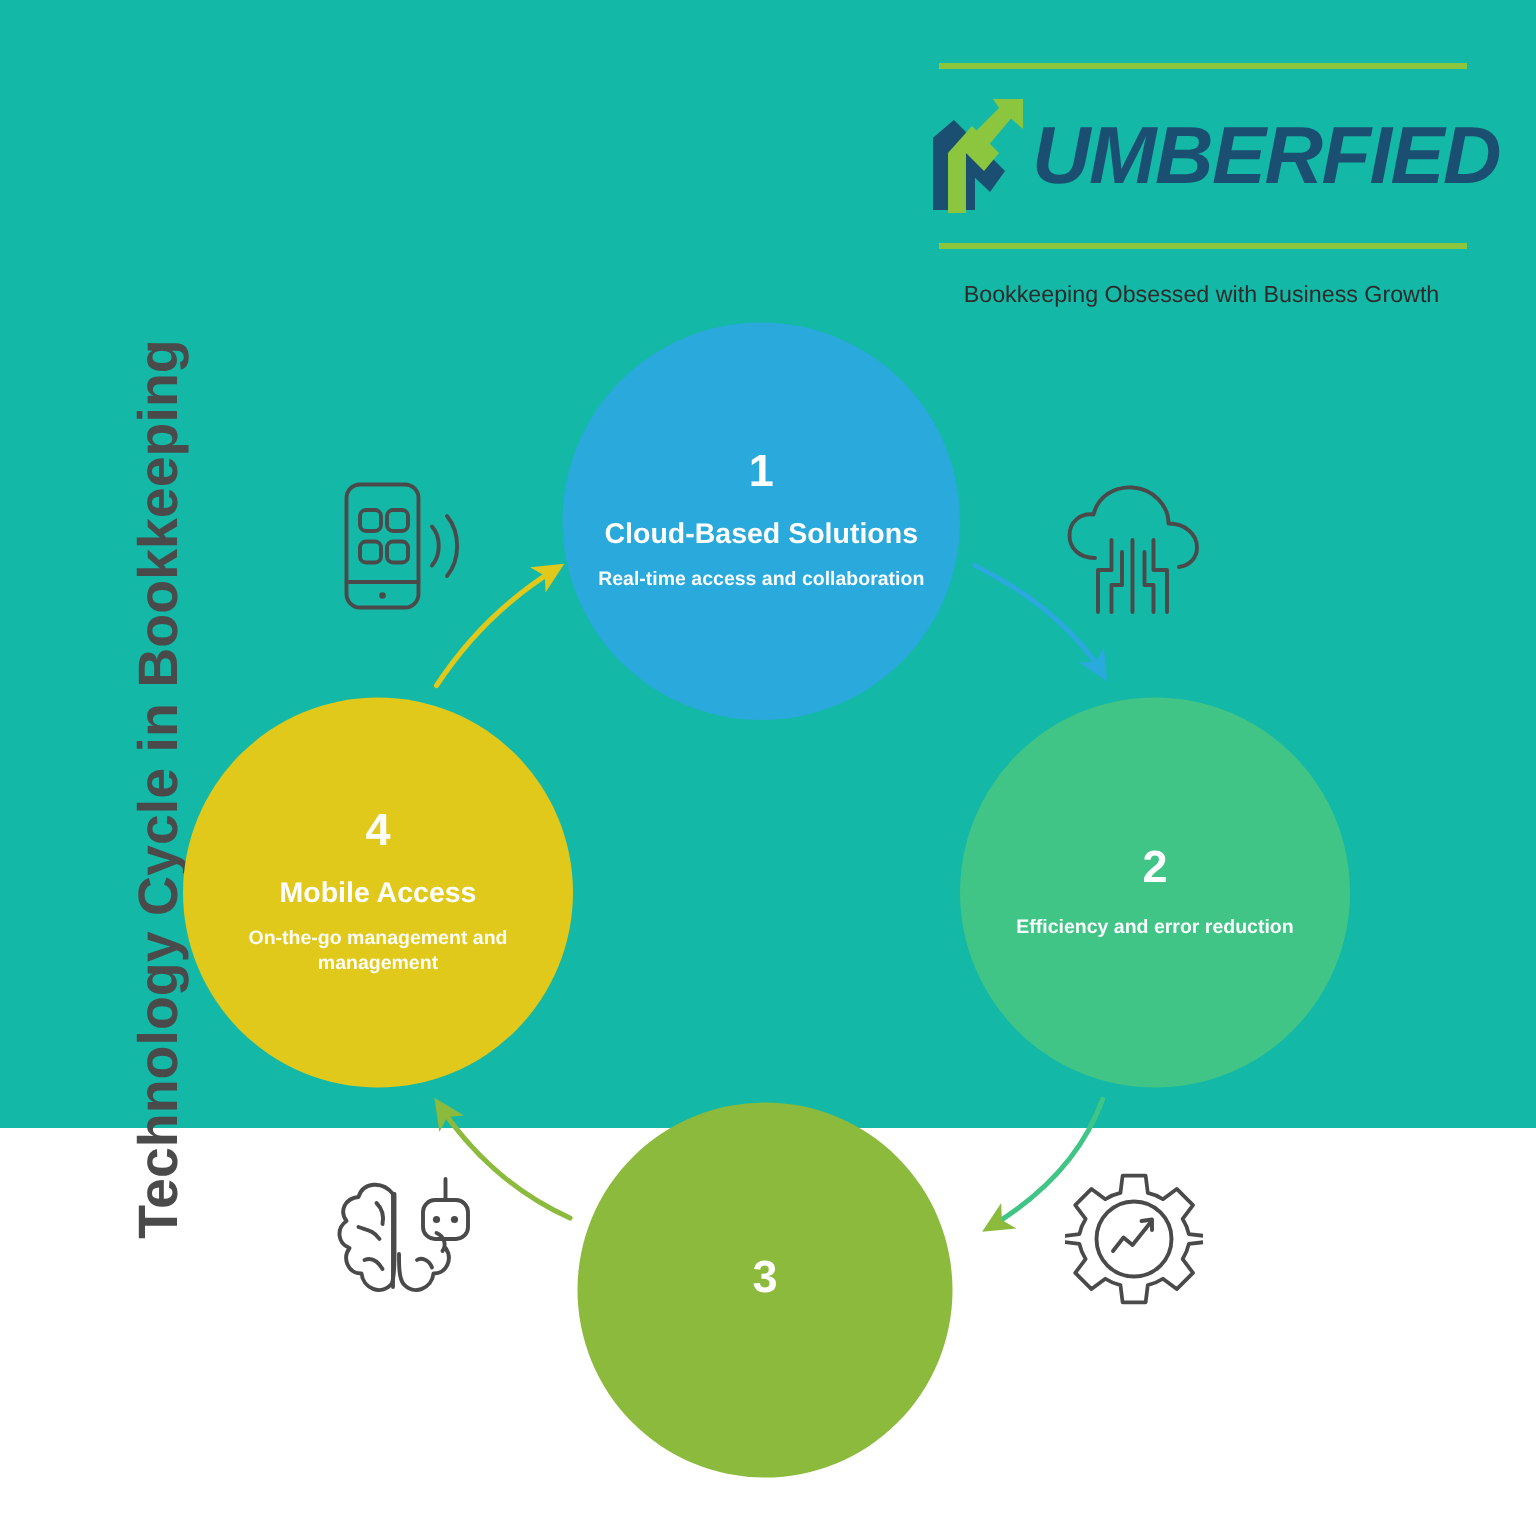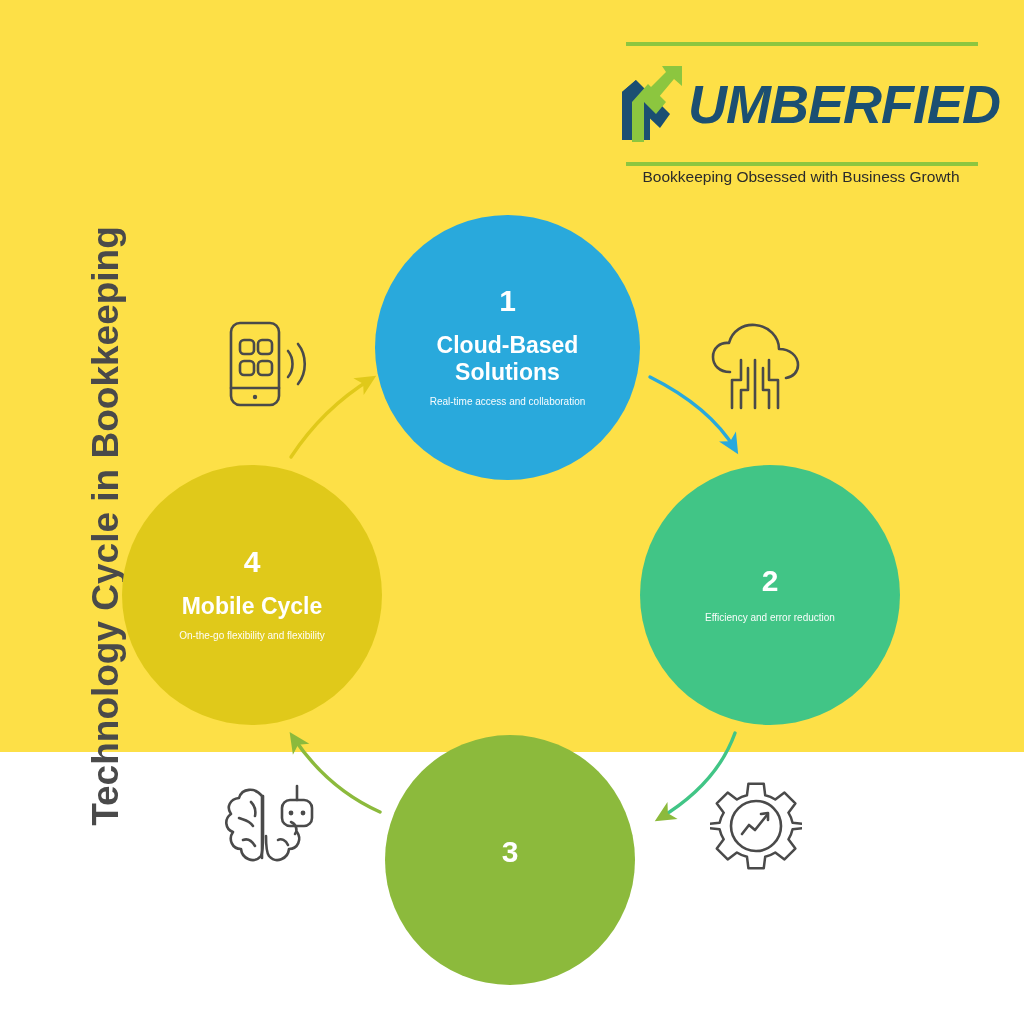--- a/index.html
+++ b/index.html
@@ -6,21 +6,21 @@
   * { margin:0; padding:0; box-sizing:border-box; }
   html, body {
     width:1024px; height:1024px;
     background:#ffffff;
     font-family:"Liberation Sans", sans-serif;
     overflow:hidden;
   }
   #canvas {
     position:relative;
     width:1024px; height:752px;
-    background:#fde047;
+    background:#14b8a6;
   }
 
   
   #logo-block {
     position:absolute;
     left:612px; top:36px;
     width:378px; height:132px;
   }
   .logo-rule {
     position:absolute;
@@ -41,21 +41,21 @@
     font-weight:bold;
     font-style:italic;
     font-size:54px;
     letter-spacing:-1px;
     color:#1B4F72;
     line-height:1;
     white-space:nowrap;
   }
   #logo-tagline {
     position:absolute;
-    left:0px; top:132px;
+    left:0px; top:152px;
     width:378px;
     text-align:center;
     font-size:15.5px;
     color:#2b2b2b;
     white-space:nowrap;
   }
 
   
   #vertical-title {
     position:absolute;
@@ -83,28 +83,28 @@
     color:#ffffff;
     padding:0 18px;
   }
   .stage-num {
     font-size:30px;
     font-weight:bold;
     line-height:1;
     margin-bottom:16px;
   }
   .stage-title {
-    font-size:23px;
+    font-size:19px;
     font-weight:bold;
     line-height:1.17;
     margin-bottom:10px;
   }
   .stage-desc {
-    font-size:10px;
-    font-weight:normal;
+    font-size:13px;
+    font-weight:bold;
     line-height:1.28;
     opacity:0.97;
   }
 
   #stage-1 { left:375px; top:215px; width:265px; height:265px; }
   #stage-2 { left:640px; top:465px; width:260px; height:260px; }
   #stage-3 { left:385px; top:735px; width:250px; height:250px; }
   #stage-4 { left:122px; top:465px; width:260px; height:260px; }
 
   
@@ -182,22 +182,22 @@
     <div class="stage-num">2</div>
     <div class="stage-desc">Efficiency and error reduction</div>
   </div>
 
   <div class="stage" id="stage-3" style="background:#8CBA3C">
     <div class="stage-num">3</div>
   </div>
 
   <div class="stage" id="stage-4" style="background:#E0C91A">
     <div class="stage-num">4</div>
-    <div class="stage-title">Mobile Cycle</div>
-    <div class="stage-desc">On-the-go flexibility and flexibility</div>
+    <div class="stage-title">Mobile Access</div>
+    <div class="stage-desc">On-the-go management and management</div>
   </div>
 
   <svg class="cycle-icon" id="icon-mobile" viewBox="0 0 100 92" fill="none" stroke="#4a4a4a" stroke-width="2.6" stroke-linecap="round" stroke-linejoin="round">
     <rect x="13" y="5" width="48" height="82" rx="9"></rect>
     <line x1="13" y1="70" x2="61" y2="70"></line>
     <circle cx="37" cy="79" r="2.2" fill="#4a4a4a" stroke="none"></circle>
     <rect x="22" y="22" width="14" height="14" rx="4"></rect>
     <rect x="40" y="22" width="14" height="14" rx="4"></rect>
     <rect x="22" y="43" width="14" height="14" rx="4"></rect>
     <rect x="40" y="43" width="14" height="14" rx="4"></rect>

